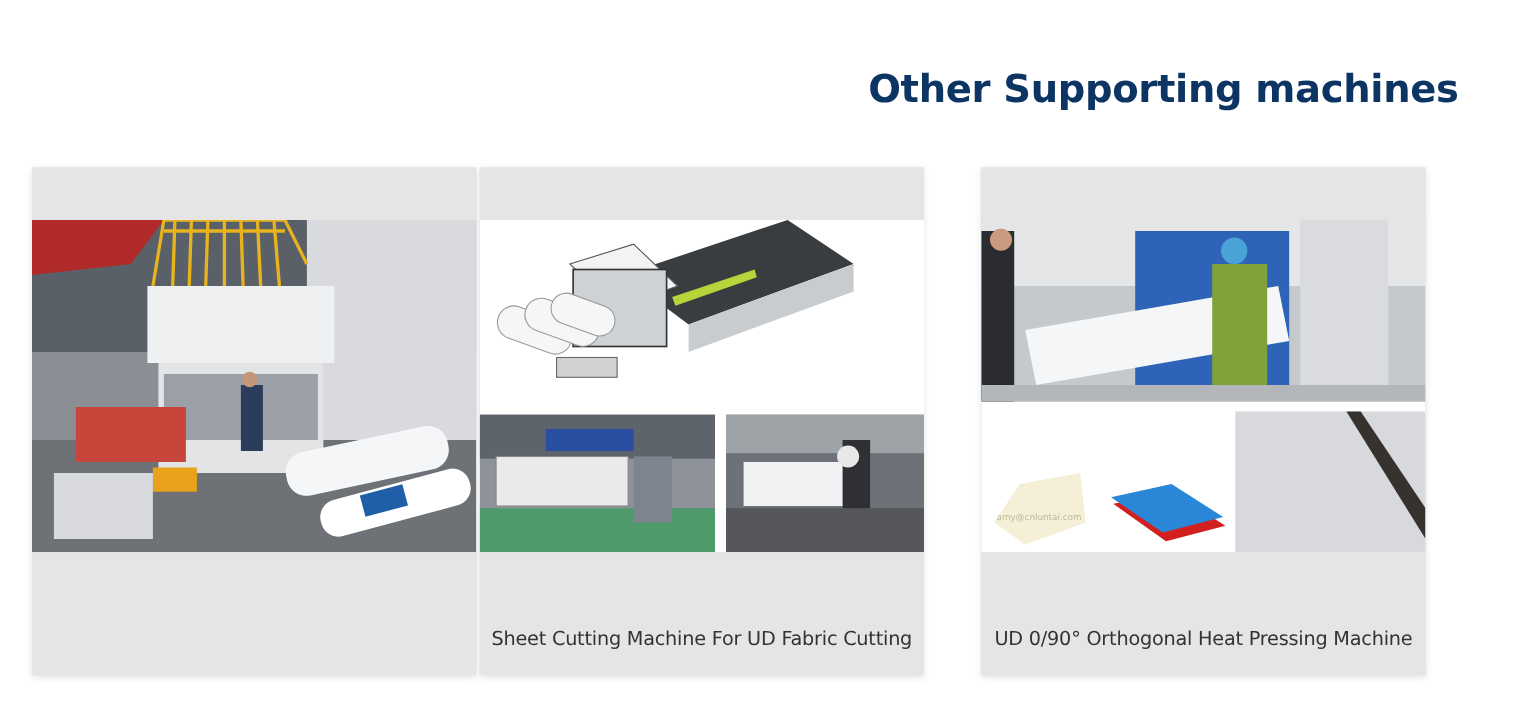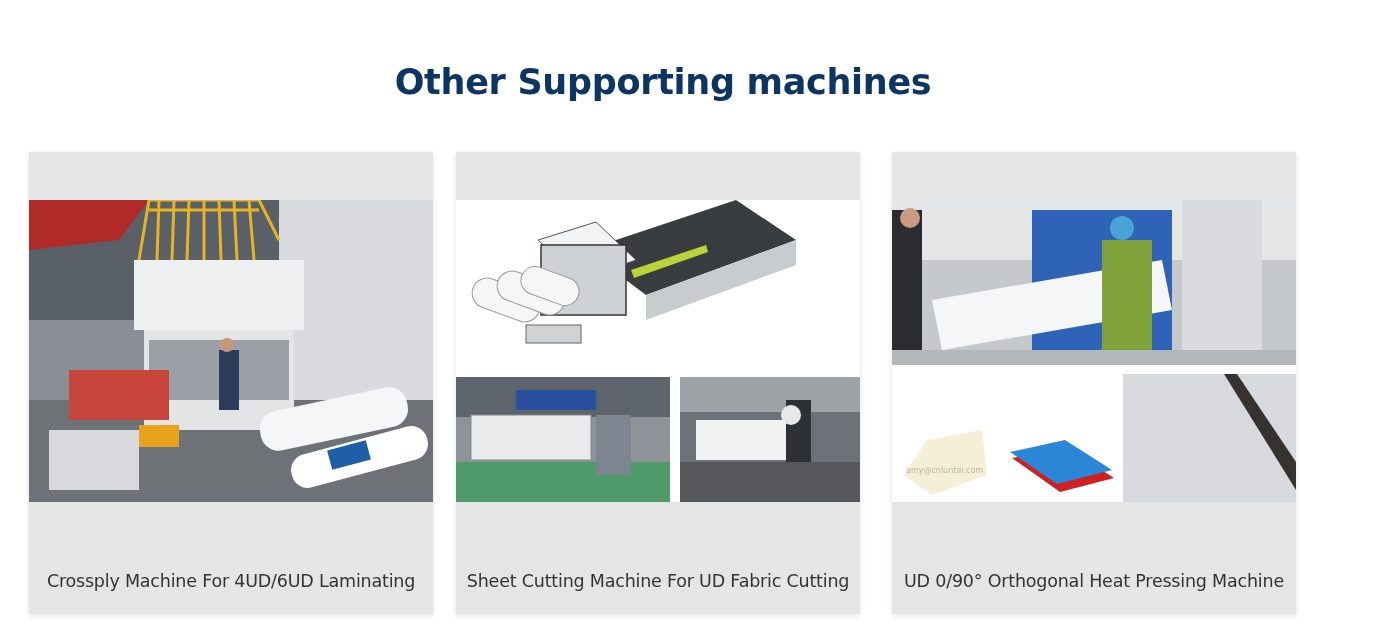--- a/index.html
+++ b/index.html
@@ -1,20 +1,20 @@
 <!DOCTYPE html>
 <html><head>
 <meta charset="utf-8">
 <style>
   * { box-sizing: border-box; margin: 0; padding: 0; }
   html, body { width: 1377px; height: 640px; background: #ffffff; overflow: hidden; }
   body { font-family: "DejaVu Sans", "Liberation Sans", sans-serif; position: relative; }
   .section-title {
     position: absolute; left: 0; top: 62px; width: 1326px;
-    text-align: center; font-size: 35px; font-weight: bold;
+    text-align: right; font-size: 35px; font-weight: bold;
     color: #0c3563; letter-spacing: -0.3px;
   }
   .card {
     position: absolute; top: 152px; width: 404px; height: 462px;
     background: #e5e5e5;
     box-shadow: 0 2px 6px rgba(0,0,0,0.10), 0 0 2px rgba(0,0,0,0.04);
   }
   .card .media { position: absolute; left: 0; top: 48px; width: 404px; height: 302px; overflow: hidden; }
   .card .caption {
     position: absolute; left: 0; right: 0; top: 419px; text-align: center;
@@ -55,24 +55,23 @@
 
       <rect x="230" y="200" width="150" height="40" rx="18" fill="#f4f6f8" transform="rotate(-12 300 220)"></rect>
       <rect x="260" y="240" width="140" height="34" rx="16" fill="#ffffff" transform="rotate(-15 330 255)"></rect>
       <rect x="300" y="245" width="40" height="20" fill="#1f5fa8" transform="rotate(-15 320 255)"></rect>
       <rect x="110" y="225" width="40" height="22" fill="#e8a21c"></rect>
       <rect x="20" y="230" width="90" height="60" fill="#d7d9dc"></rect>
       <rect x="190" y="150" width="20" height="60" fill="#2b3d5a"></rect>
       <circle cx="198" cy="145" r="7" fill="#c4967a"></circle>
     </svg>
   </div>
-  <div class="caption">Crossply Machine For 4UD/6UD Laminating</div>
 </div>
 
-<div class="card" style="left:456px;">
+<div class="card" style="left:436px;">
   <div class="media">
     <svg width="404" height="302" viewBox="0 0 404 302">
       <rect width="404" height="302" fill="#ffffff"></rect>
 
       <polygon points="130,50 280,0 340,40 190,95" fill="#3a3d40"></polygon>
       <polygon points="190,95 340,40 340,65 190,120" fill="#c9ccce"></polygon>
       <polygon points="175,70 250,45 252,52 178,78" fill="#b8d43a"></polygon>
       <polygon points="82,40 140,22 180,60 125,80" fill="#f2f3f4" stroke="#555" stroke-width="1"></polygon>
       <rect x="85" y="45" width="85" height="70" fill="#cfd2d4" stroke="#333" stroke-width="1.5"></rect>
 

